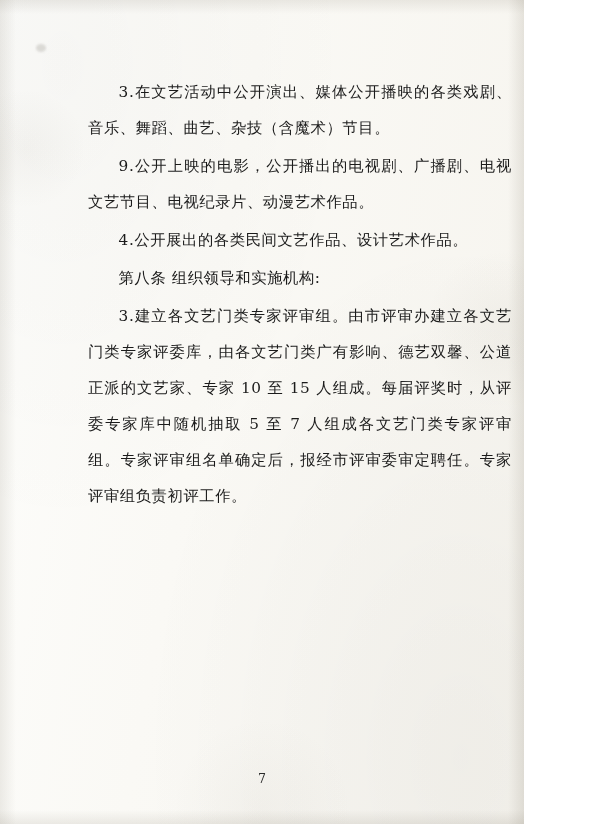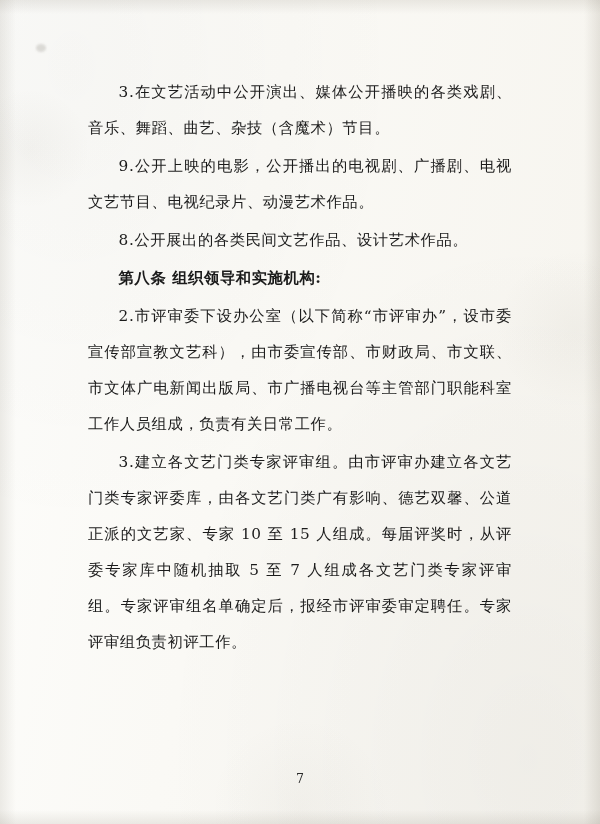--- a/index.html
+++ b/index.html
@@ -8,21 +8,21 @@
   }
   body {
     width: 600px;
     height: 824px;
     background: #ffffff;
     font-family: "DejaVu Serif", serif;
     overflow: hidden;
   }
   .page {
     position: relative;
-    width: 600px;
+    width: 524px;
     height: 824px;
     background: #fbfaf7;
     background-image:
       radial-gradient(ellipse at 12% 8%, rgba(0,0,0,0.025) 0%, rgba(0,0,0,0) 45%),
       radial-gradient(ellipse at 88% 92%, rgba(0,0,0,0.03) 0%, rgba(0,0,0,0) 50%),
       linear-gradient(100deg, #fdfdfb 0%, #faf9f5 40%, #f6f4ee 100%);
     box-sizing: border-box;
   }
   
   .page::before {
@@ -91,21 +91,21 @@
     text-indent: 2em;
     font-family: "DejaVu Serif", "Liberation Serif", serif;
   }
   p.heading {
     text-indent: 2em;
   }
   .gap-before {
     margin-top: 7px;
   }
   .bold-head {
-    font-weight: 700;
+    font-weight: 400;
     letter-spacing: 1.2px;
   }
   .page-number {
     position: absolute;
     left: 0;
     right: 0;
     bottom: 38px;
     text-align: center;
     font-size: 12.5px;
     color: #2a2a2a;
@@ -118,21 +118,20 @@
 <div class="page">
   <div class="edge-top"></div>
   <div class="edge-bottom"></div>
   <div class="edge-shadow edge-left"></div>
   <div class="edge-shadow edge-right"></div>
   <div class="smudge"></div>
 
   <div class="content">
     <p class="para">3.在文艺活动中公开演出、媒体公开播映的各类戏剧、音乐、舞蹈、曲艺、杂技（含魔术）节目。</p>
     <p class="para">9.公开上映的电影，公开播出的电视剧、广播剧、电视文艺节目、电视纪录片、动漫艺术作品。</p>
-    <p class="para">8.公开展出的各类民间文艺作品、设计艺术作品。</p>
+    <p class="para">4.公开展出的各类民间文艺作品、设计艺术作品。</p>
     <p class="para heading bold-head">第八条  组织领导和实施机构:</p>
-    <p class="para gap-before">2.市评审委下设办公室（以下简称“市评审办”，设市委宣传部宣教文艺科），由市委宣传部、市财政局、市文联、市文体广电新闻出版局、市广播电视台等主管部门职能科室工作人员组成，负责有关日常工作。</p>
     <p class="para gap-before">3.建立各文艺门类专家评审组。由市评审办建立各文艺门类专家评委库，由各文艺门类广有影响、德艺双馨、公道正派的文艺家、专家 10 至 15 人组成。每届评奖时，从评委专家库中随机抽取 5 至 7 人组成各文艺门类专家评审组。专家评审组名单确定后，报经市评审委审定聘任。专家评审组负责初评工作。</p>
 
   </div>
 
   <div class="page-number">7</div>
 </div>
 
 </body></html>

